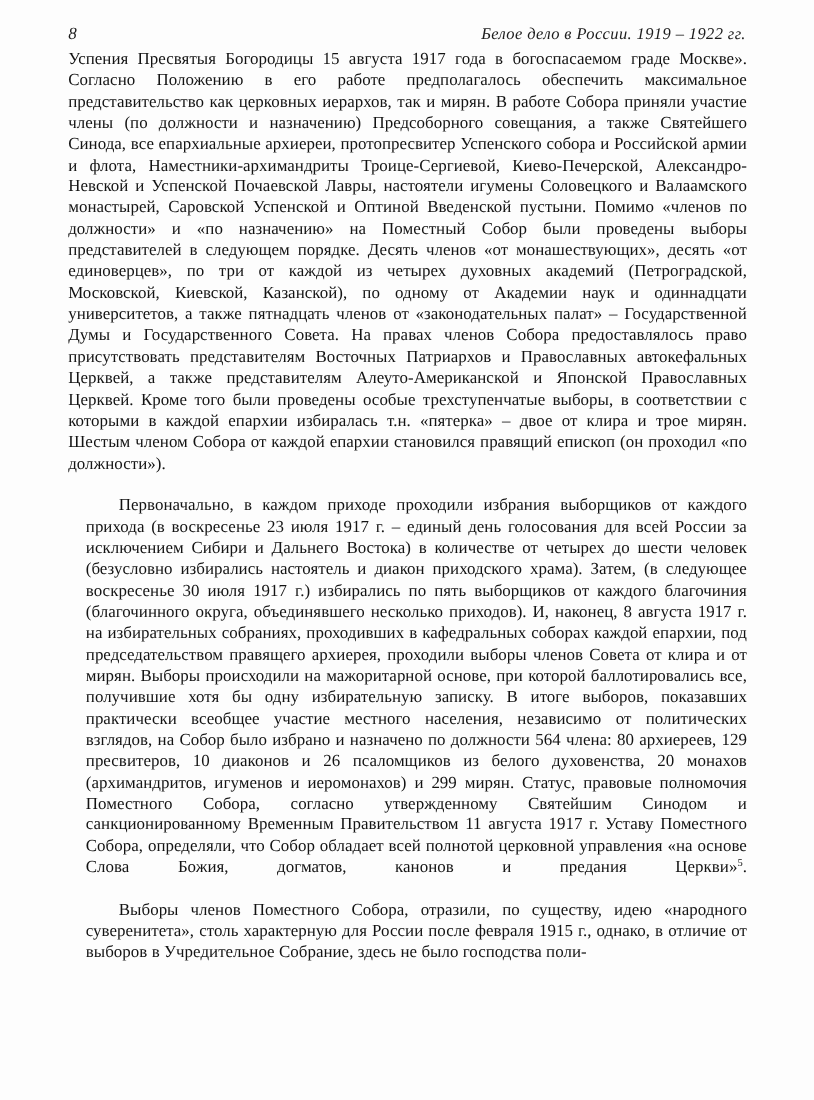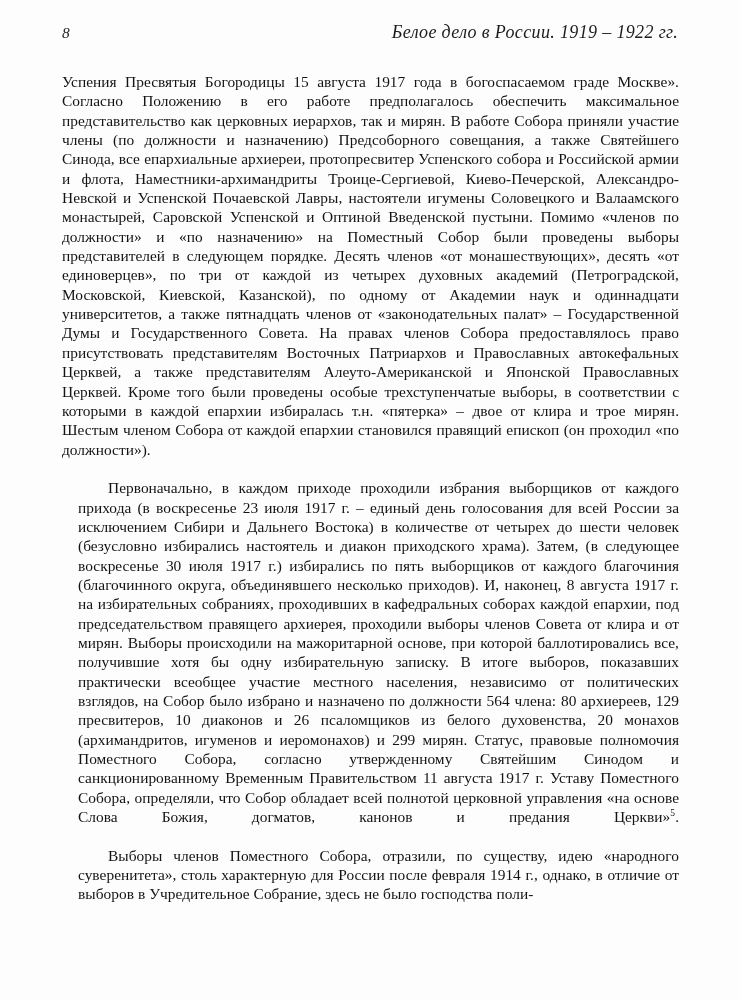--- a/index.html
+++ b/index.html
@@ -38,30 +38,30 @@
   .folio {
     font-family: "Liberation Serif", "DejaVu Serif", serif;
     font-style: italic;
     font-size: 15.5px;
     color: #1c1c1c;
     letter-spacing: 0.2px;
   }
   .head-title {
     font-family: "Liberation Serif", "DejaVu Serif", serif;
     font-style: italic;
-    font-size: 18px;
+    font-size: 15px;
     color: #1c1c1c;
     letter-spacing: 0.35px;
     white-space: nowrap;
   }
 
   
   .textblock {
     position: absolute;
-    top: 72px;
+    top: 44px;
     left: 62px;
     width: 617px;
     font-family: Liberation Serif, serif;
   }
 
   .para {
     margin: 0;
     font-size: 15.4px;
     line-height: 19.35px;
     text-align: justify;
@@ -101,17 +101,17 @@
     <span class="folio">8</span>
     <span class="head-title">Белое дело в России. 1919 – 1922 гг.</span>
   </div>
 
   <div class="textblock">
 
     <p class="para">Успения Пресвятыя Богородицы 15 августа 1917 года в богоспасаемом граде Москве». Согласно Положению в его работе предполагалось обеспечить максимальное представительство как церковных иерархов, так и мирян. В работе Собора приняли участие члены (по должности и назначению) Предсоборного совещания, а также Святейшего Синода, все епархиальные архиереи, протопресвитер Успенского собора и Российской армии и флота, Наместники-архимандриты Троице-Сергиевой, Киево-Печерской, Александро-Невской и Успенской Почаевской Лавры, настоятели игумены Соловецкого и Валаамского монастырей, Саровской Успенской и Оптиной Введенской пустыни. Помимо «членов по должности» и «по назначению» на Поместный Собор были проведены выборы представителей в следующем порядке. Десять членов «от монашествующих», десять «от единоверцев», по три от каждой из четырех духовных академий (Петроградской, Московской, Киевской, Казанской), по одному от Академии наук и одиннадцати университетов, а также пятнадцать членов от «законодательных палат» – Государственной Думы и Государственного Совета. На правах членов Собора предоставлялось право присутствовать представителям Восточных Патриархов и Православных автокефальных Церквей, а также представителям Алеуто-Американской и Японской Православных Церквей. Кроме того были проведены особые трехступенчатые выборы, в соответствии с которыми в каждой епархии избиралась т.н. «пятерка» – двое от клира и трое мирян. Шестым членом Собора от каждой епархии становился правящий епископ (он проходил «по должности»).</p>
 
     <p class="para indent"><span>Первоначально, в каждом приходе проходили избрания выборщиков от каждого прихода (в воскресенье 23 июля 1917 г. – единый день голосования для всей России за исключением Сибири и Дальнего Востока) в количестве от четырех до шести человек (безусловно избирались настоятель и диакон приходского храма). Затем, (в следующее воскресенье 30 июля 1917 г.) избирались по пять выборщиков от каждого благочиния (благочинного округа, объединявшего несколько приходов). И, наконец, 8 августа 1917 г. на избирательных собраниях, проходивших в кафедральных соборах каждой епархии, под председательством правящего архиерея, проходили выборы членов Совета от клира и от мирян. Выборы происходили на мажоритарной основе, при которой баллотировались все, получившие хотя бы одну избирательную записку. В итоге выборов, показавших практически всеобщее участие местного населения, независимо от политических взглядов, на Собор было избрано и назначено по должности 564 члена: 80 архиереев, 129 пресвитеров, 10 диаконов и 26 псаломщиков из белого духовенства, 20 монахов (архимандритов, игуменов и иеромонахов) и 299 мирян. Статус, правовые полномочия Поместного Собора, согласно утвержденному Святейшим Синодом и санкционированному Временным Правительством 11 августа 1917 г. Уставу Поместного Собора, определяли, что Собор обладает всей полнотой церковной управления «на основе Слова Божия, догматов, канонов и предания Церкви»</span><sup class="fn">5</sup><span>.</span></p>
 
-    <p class="para indent flush">Выборы членов Поместного Собора, отразили, по существу, идею «народного суверенитета», столь характерную для России после февраля 1914 г., однако, в отличие от выборов в Учредительное Собрание, здесь не было господства поли-</p>
+    <p class="para indent flush">Выборы членов Поместного Собора, отразили, по существу, идею «народного суверенитета», столь характерную для России после февраля 1915 г., однако, в отличие от выборов в Учредительное Собрание, здесь не было господства поли-</p>
 
   </div>
 
 </div>
 
 </body></html>

